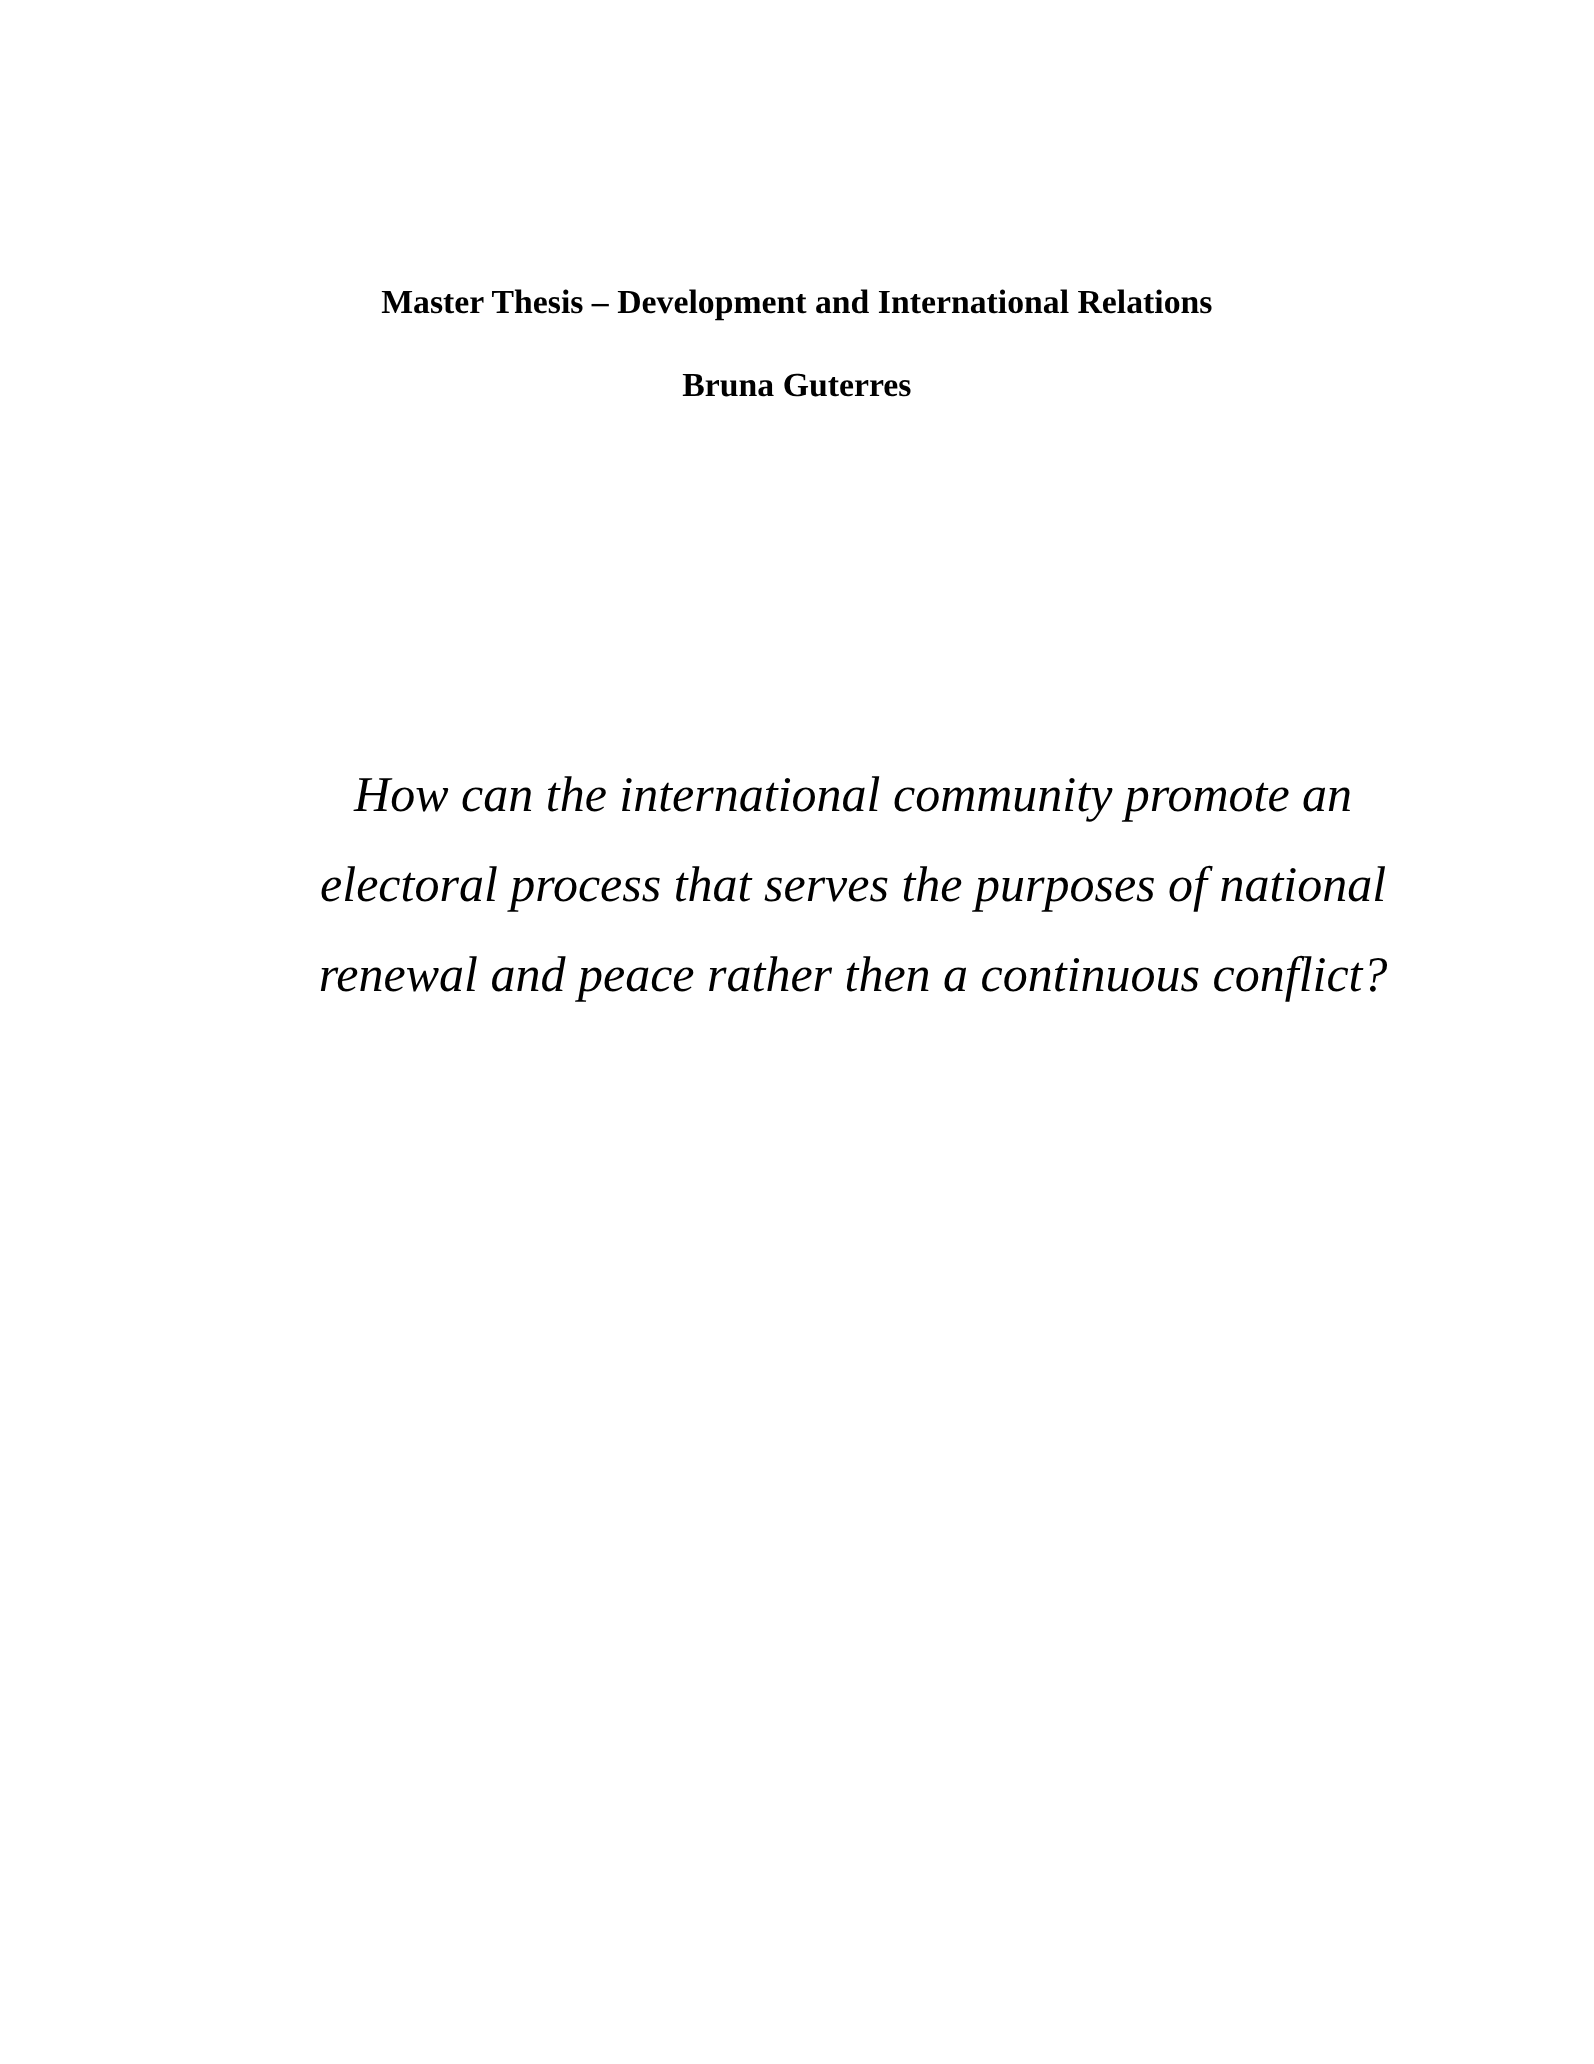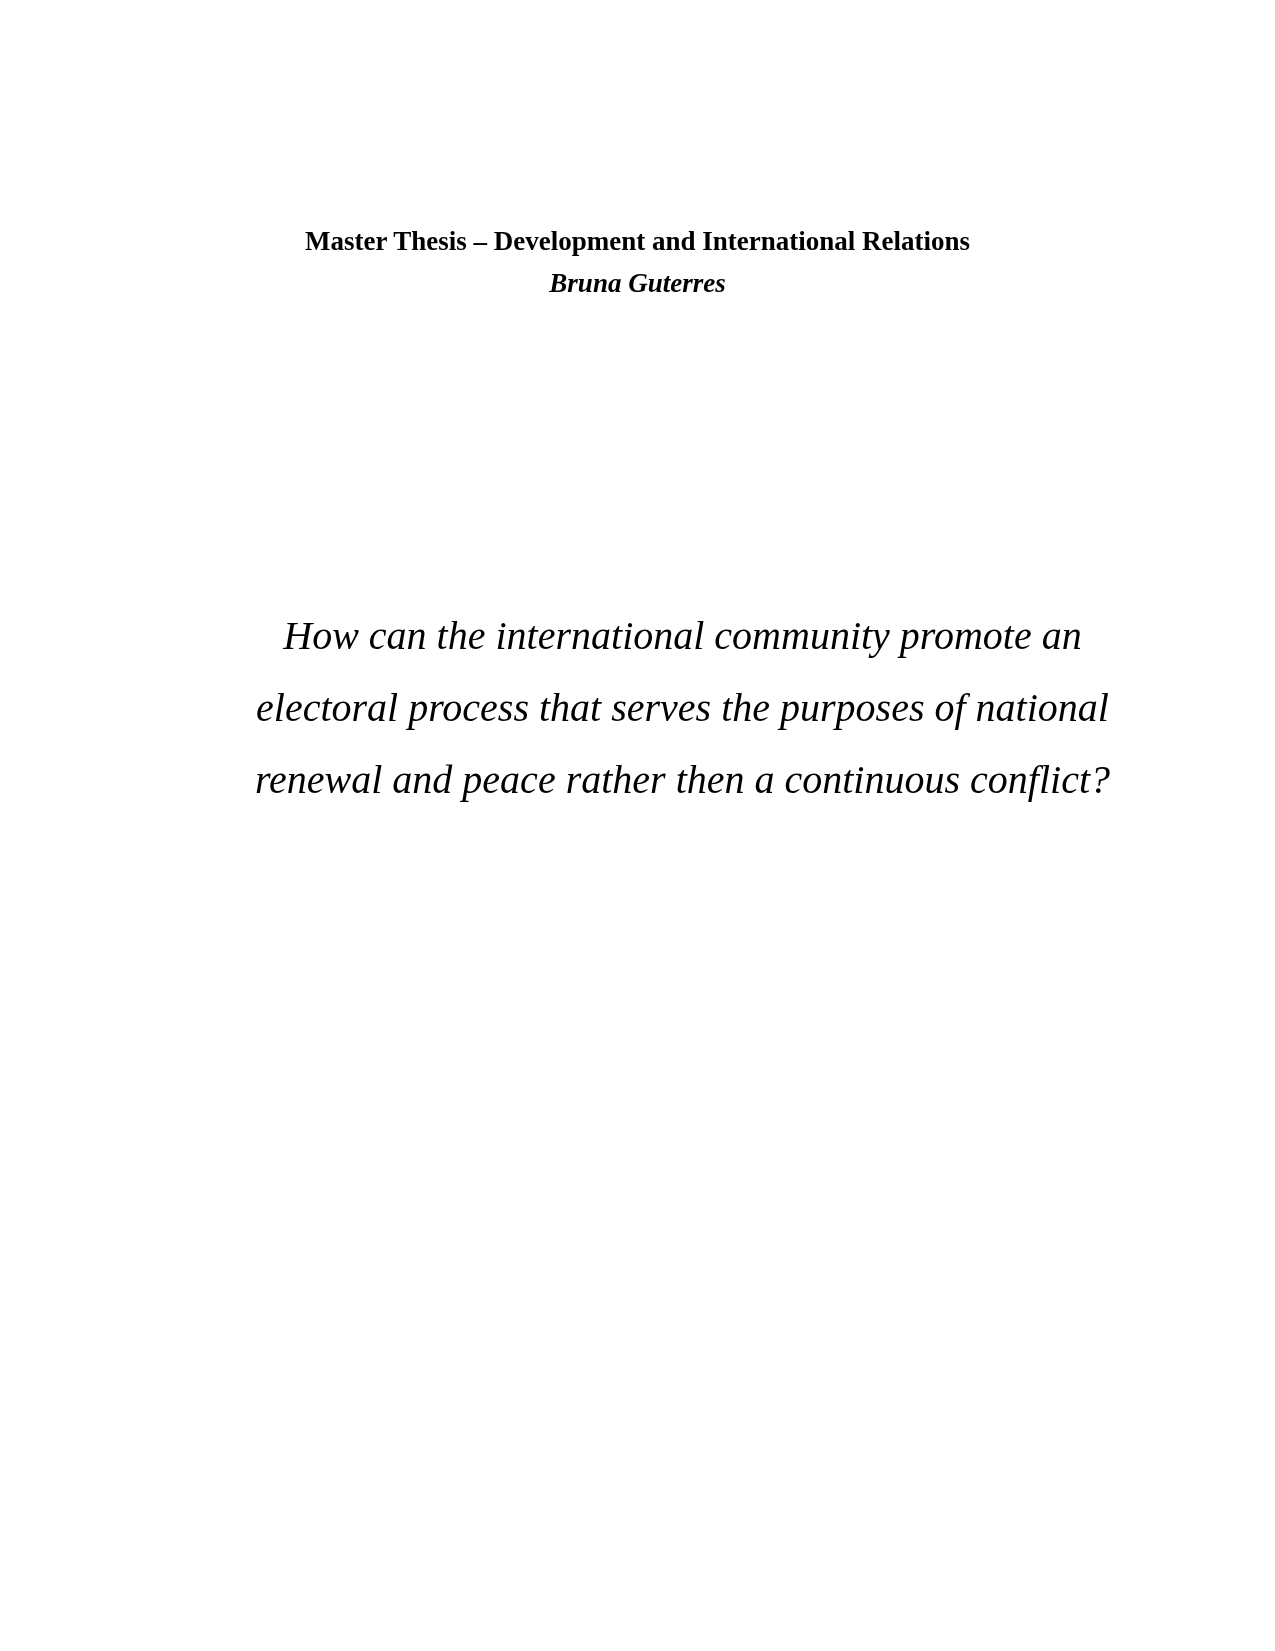--- a/index.html
+++ b/index.html
@@ -25,21 +25,21 @@
     .header-block {
       position: absolute;
       left: 0;
       width: 1275px;
       text-align: center;
       font-weight: bold;
       font-size: 27px;
       line-height: 32px;
     }
     .thesis-line { top: 225px; }
-    .author-line { top: 267px; font-style: italic; }
+    .author-line { top: 292px; }
     .question {
       position: absolute;
       left: 0;
       top: 600px;
       width: 1275px;
       text-align: center;
       font-style: italic;
       font-size: 40px;
       line-height: 72px;
       margin-left: 45px;

